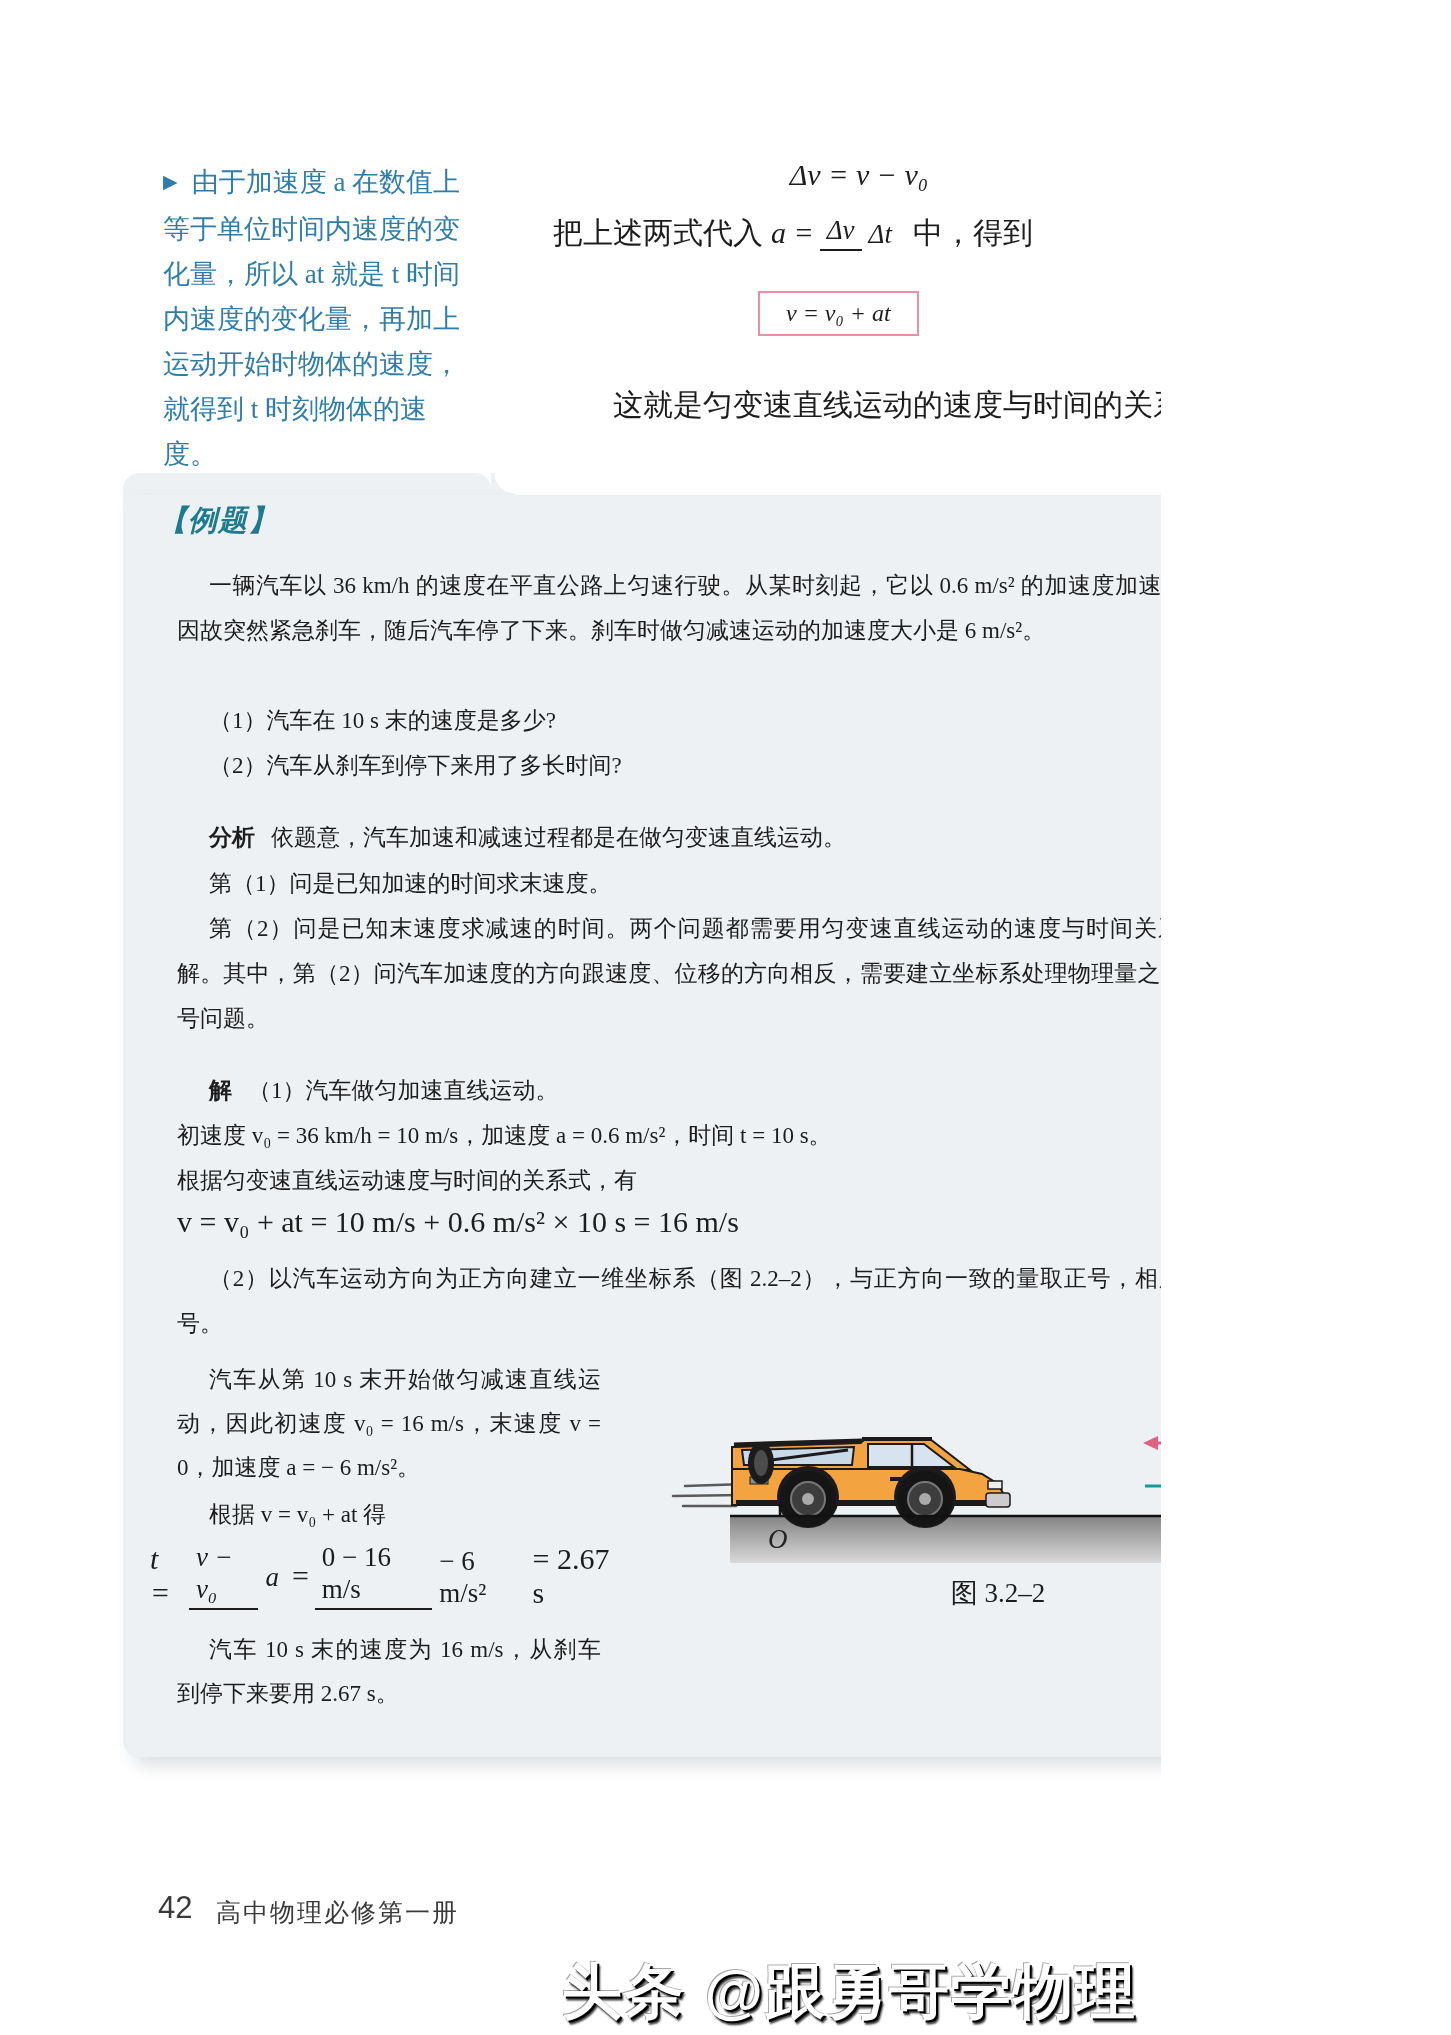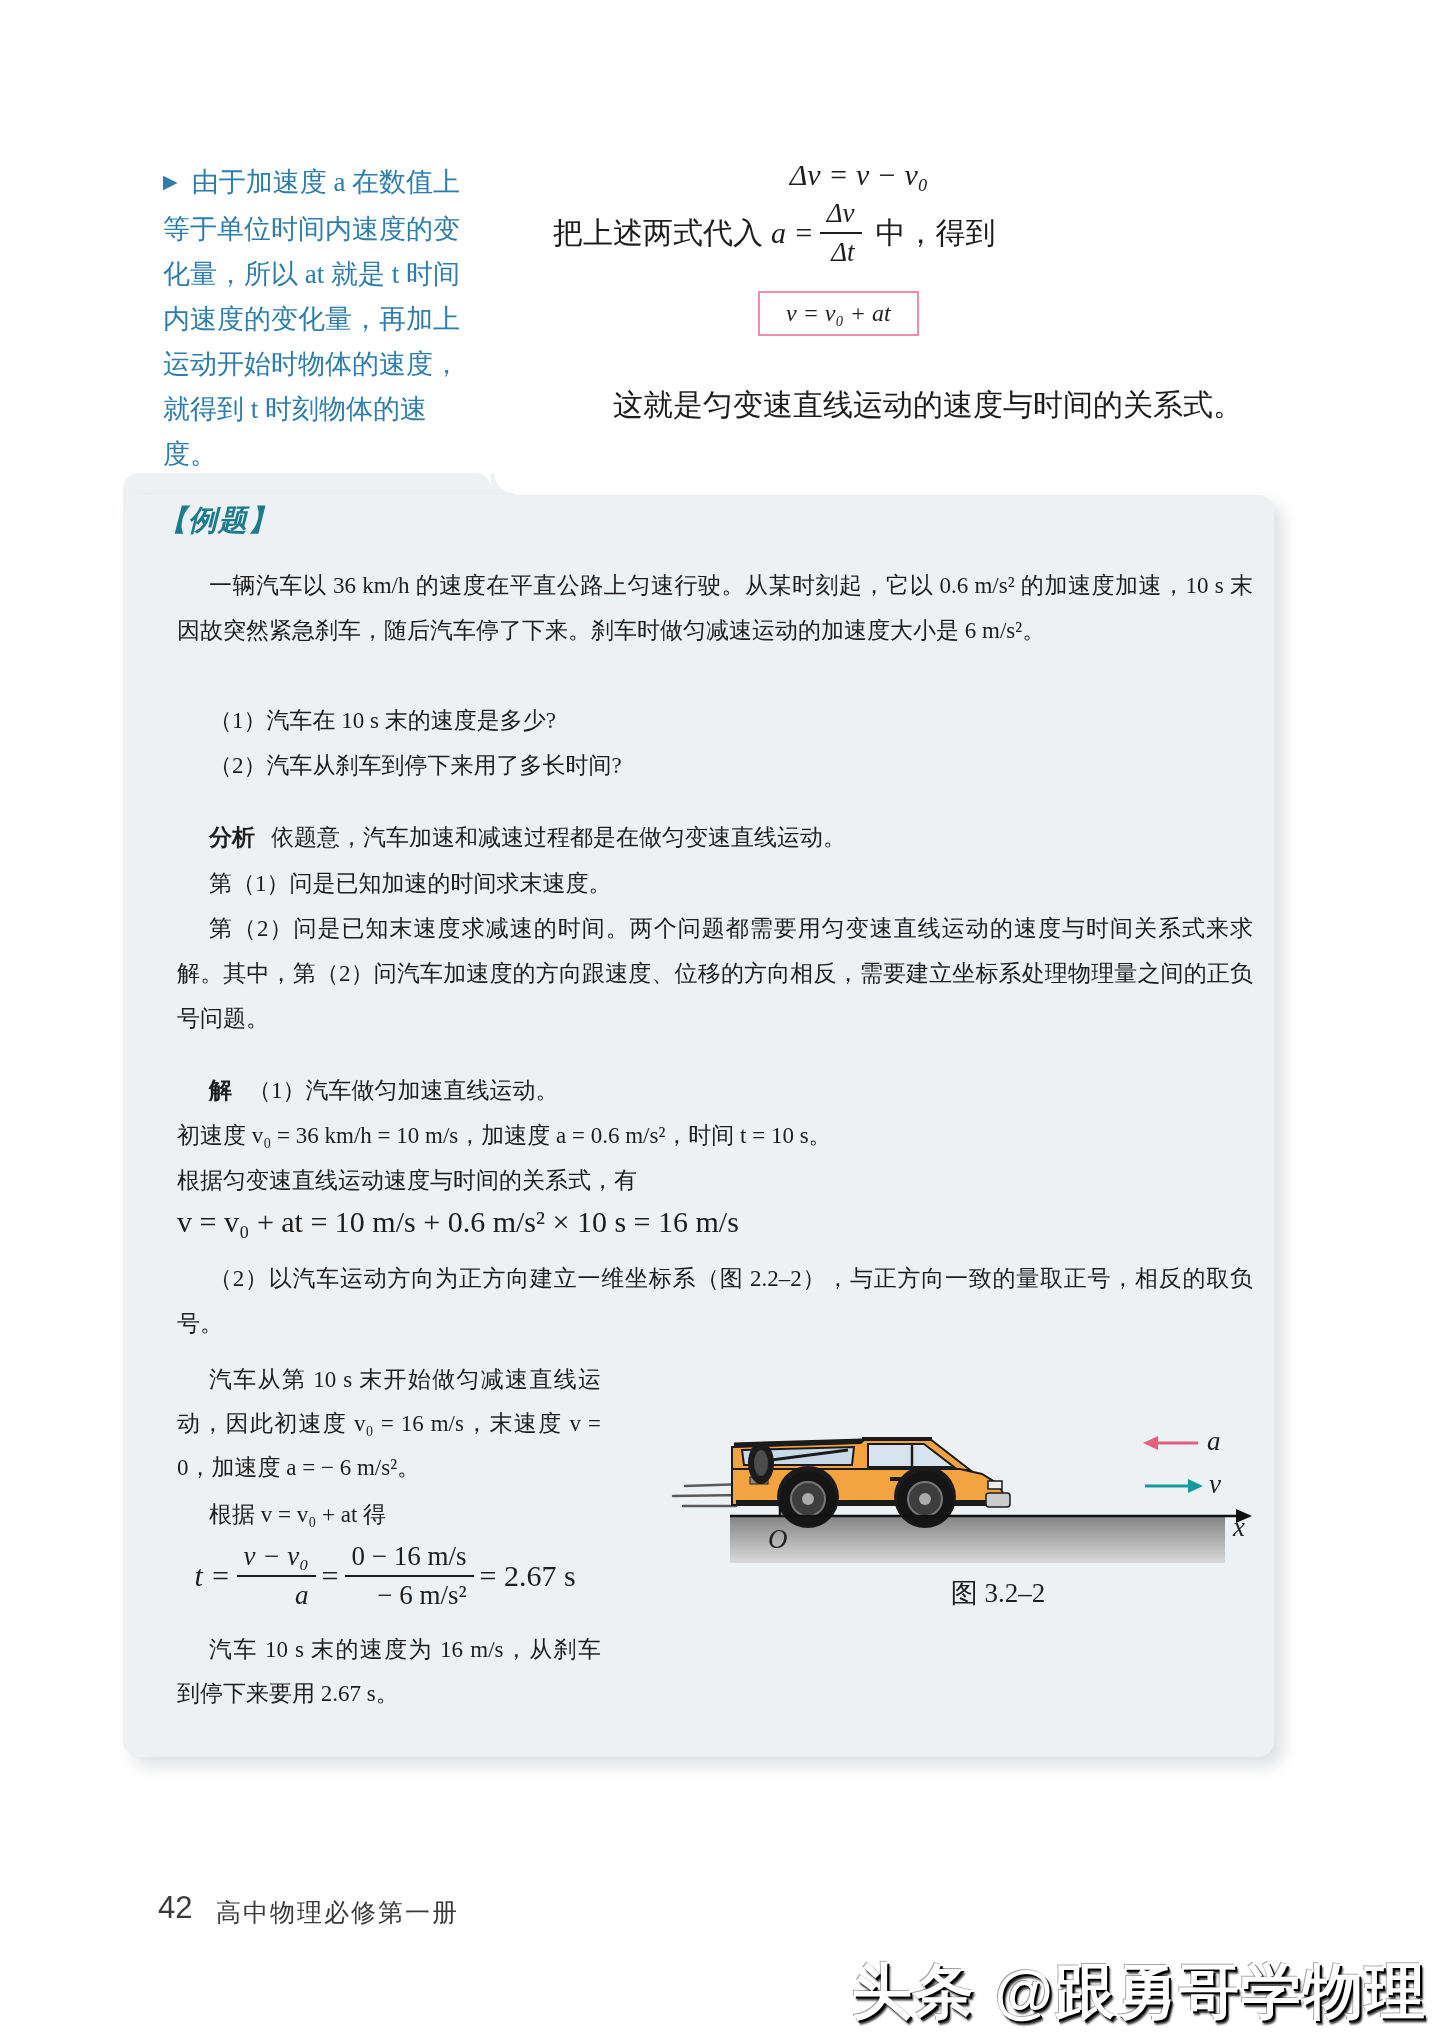--- a/index.html
+++ b/index.html
@@ -1,38 +1,38 @@
 <!DOCTYPE html>
 <html><head>
 <meta charset="utf-8">
 <style>
   * { margin:0; padding:0; box-sizing:border-box; }
   html,body { background:#ffffff; }
   #page {
-    position:relative; width:1451px; height:2035px;
+    position:relative; width:1161px; height:2035px;
     background:#ffffff; overflow:hidden;
     font-family:"Liberation Serif","DejaVu Serif",serif;
     color:#1d1d1d;
     border-radius:9px;
   }
   .abs { position:absolute; }
 
   
   .note { left:163px; top:160px; width:300px; color:#2e7dab;
           font-size:27px; line-height:45px; }
   .note .marker { font-size:19px; margin-right:14px; position:relative; top:-3px; }
 
   
   .eq-delta { left:553px; top:158px; width:612px; text-align:center;
               font-size:30px; font-style:italic; }
   .subst-row { left:553px; top:203px; height:60px; display:flex;
                align-items:center; font-size:30px; }
   .subst-row .gap { width:8px; display:inline-block; }
   .math { font-style:italic; }
-  .frac { display:inline-flex; flex-direction:column; align-items:flex-end;
+  .frac { display:inline-flex; flex-direction:row; align-items:center;
           font-size:27px; line-height:1.15; margin:12px 6px; }
   .frac .num { padding:0 7px 3px; border-bottom:2px solid #1d1d1d; }
   .frac .den { padding:3px 7px 0; }
   .formula-box { left:758px; top:291px; border:2px solid #ec8fa5;
                  padding:7px 26px; font-size:24px; font-style:italic;
                  background:#ffffff; }
   .conclusion { left:553px; top:382px; width:760px; font-size:30px;
                 line-height:45px; text-indent:60px; }
 
   

